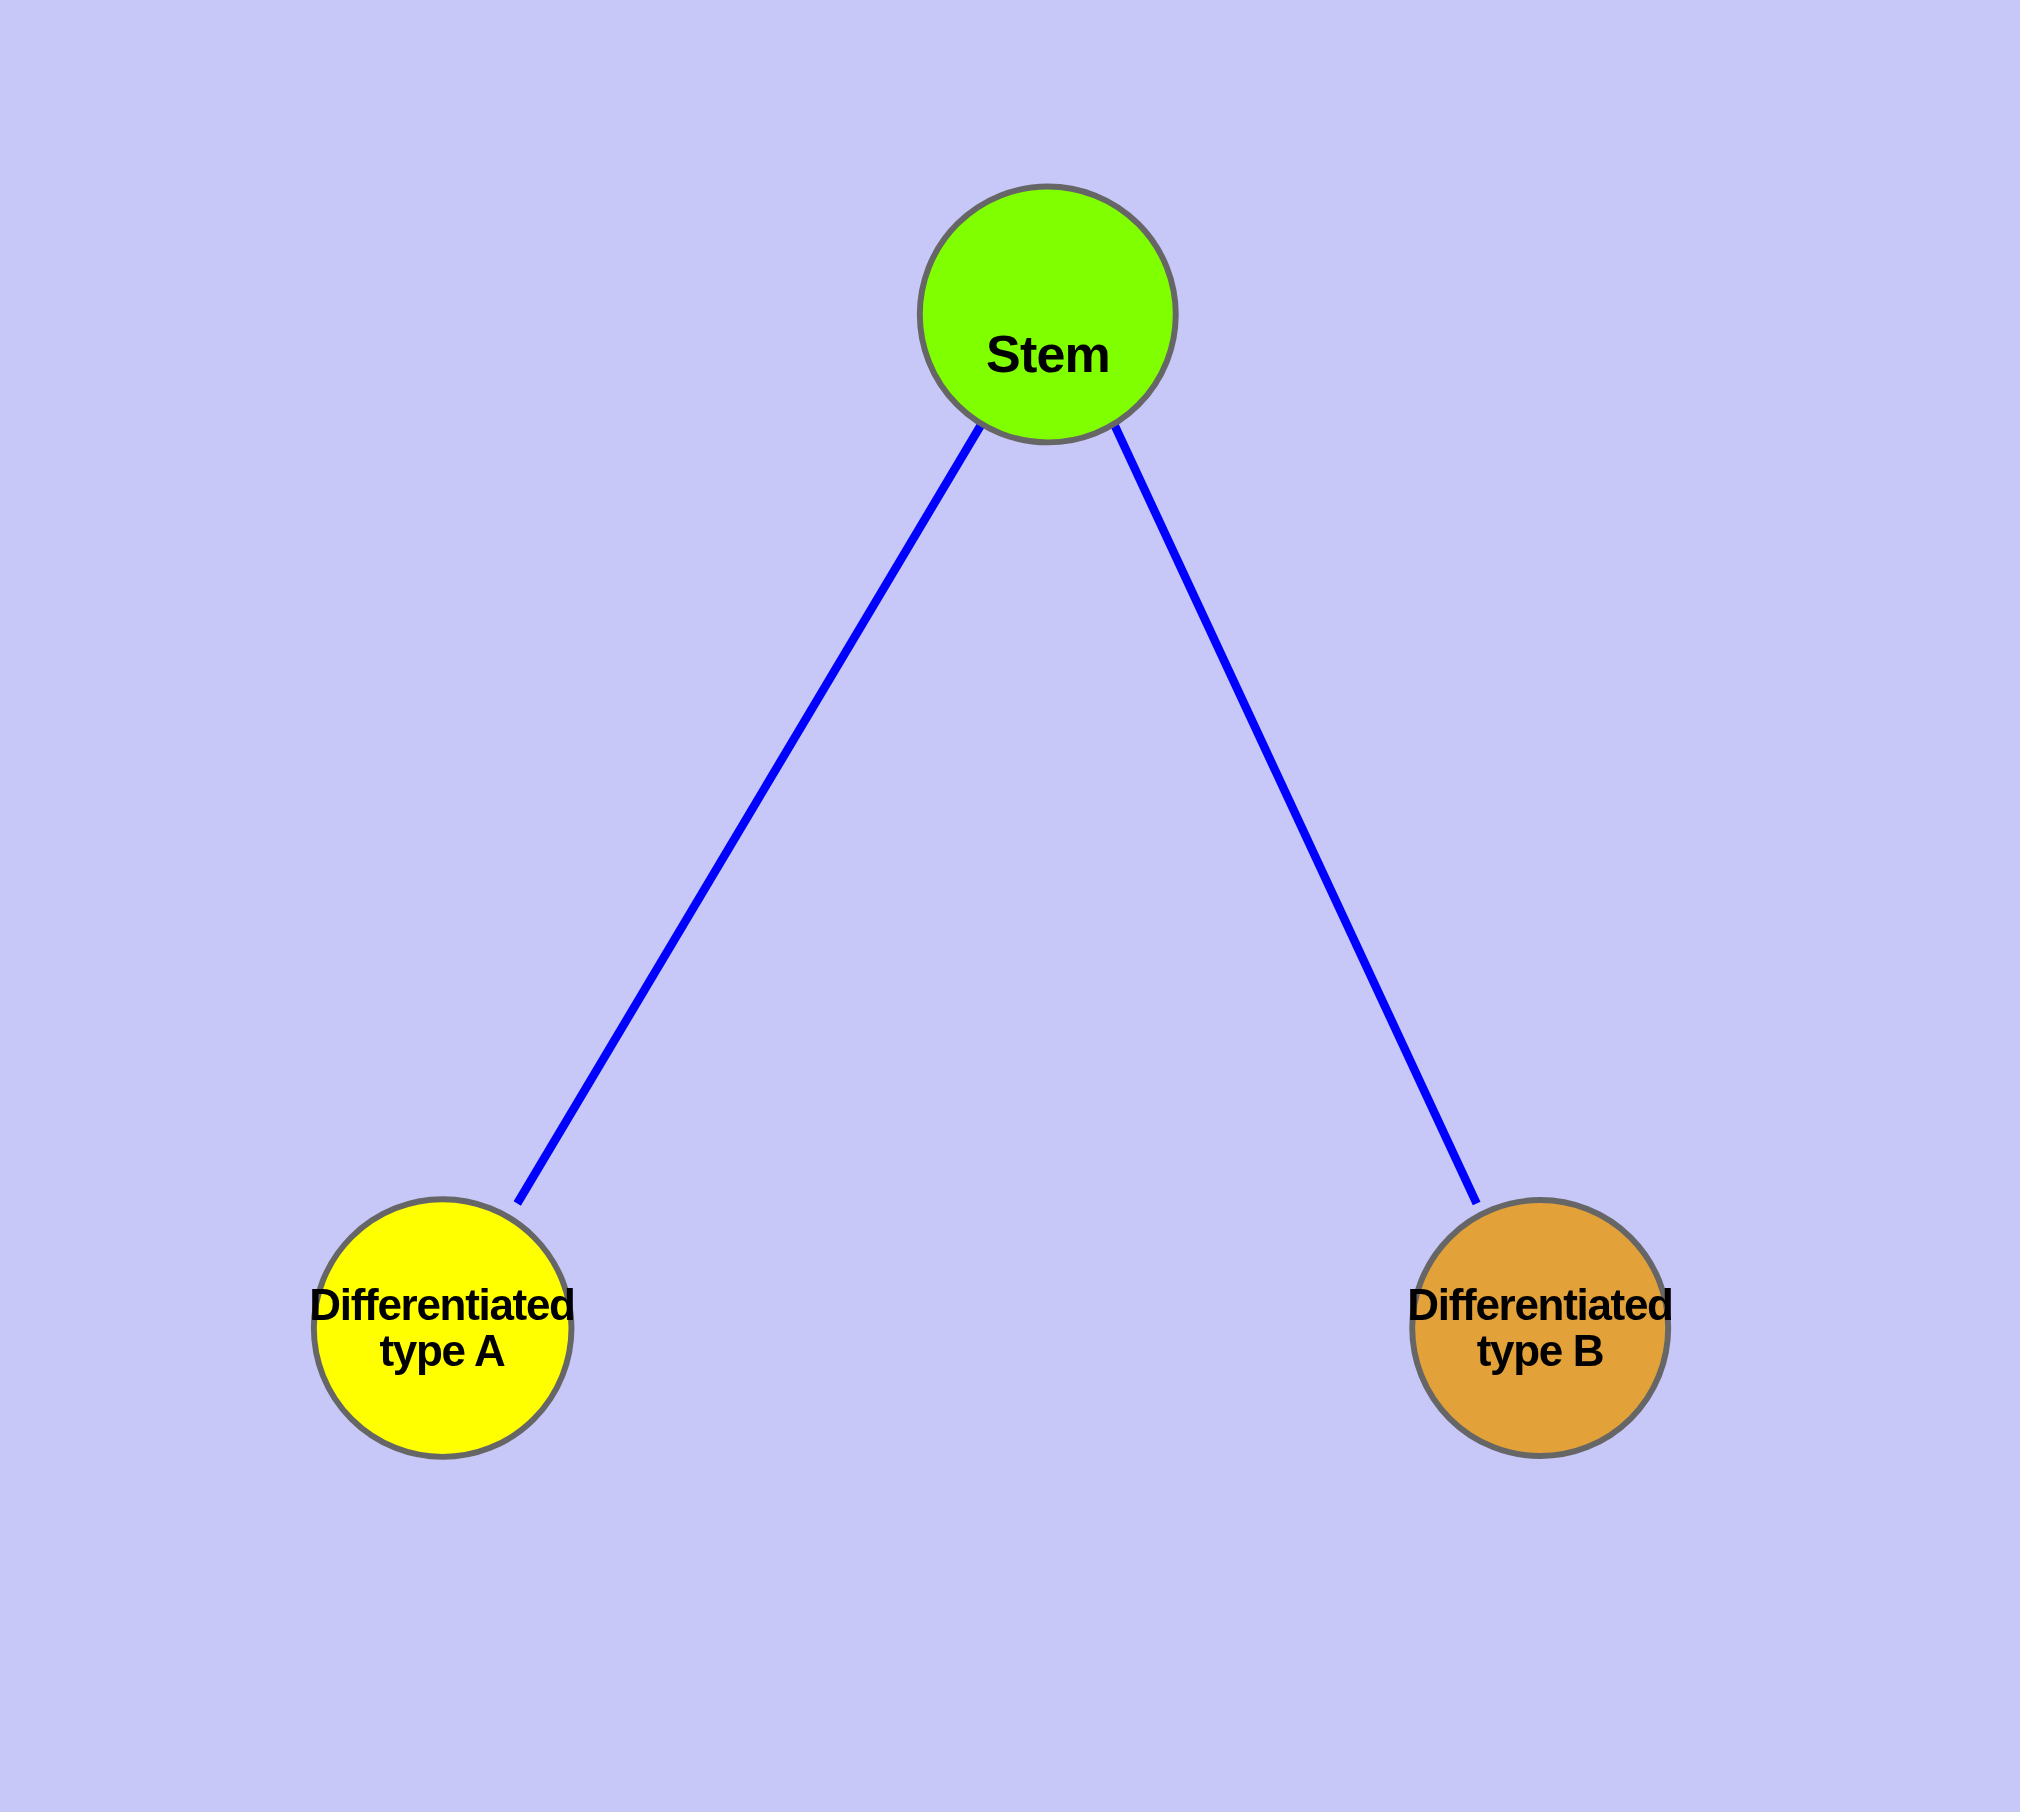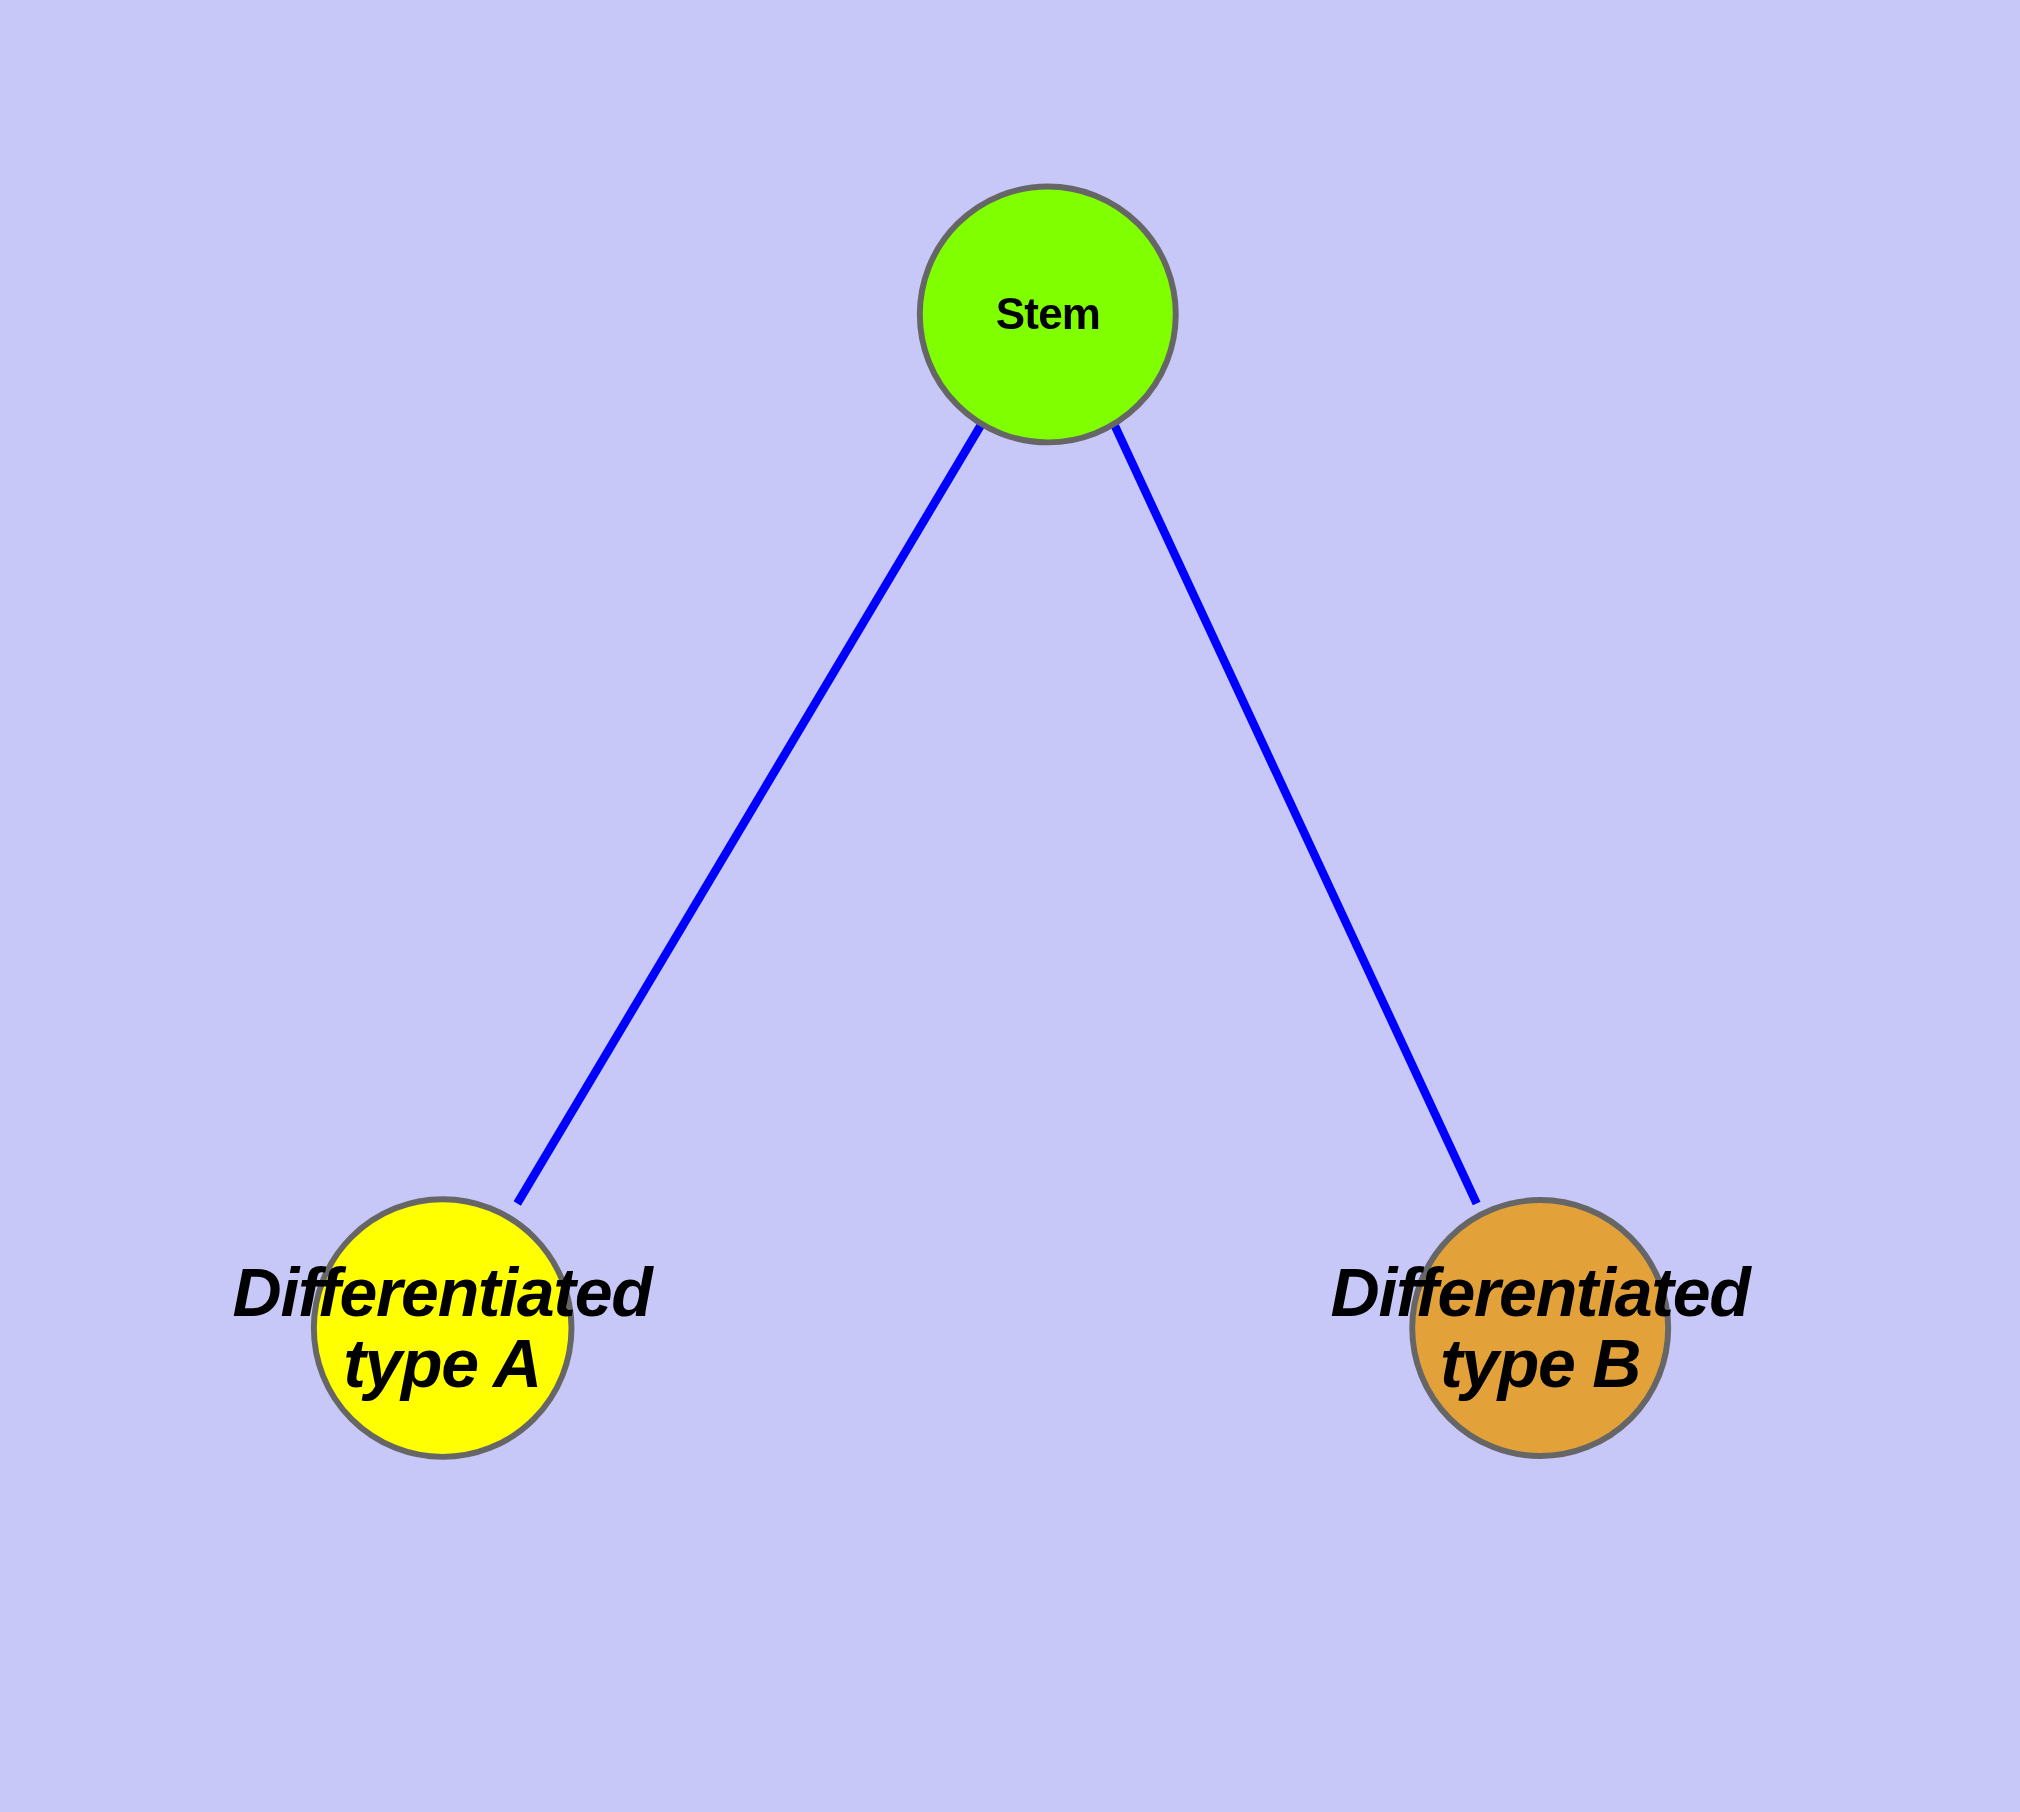--- a/index.html
+++ b/index.html
@@ -31,27 +31,27 @@
     position: absolute;
     text-align: center;
     color: #000000;
     font-weight: bold;
     line-height: 1.04;
     white-space: pre;
     pointer-events: none;
     transform: translate(-50%, -50%);
   }
   .label-stem {
-    font-size: 44px;
+    font-size: 52px;
     letter-spacing: -0.8px;
+    margin-top: 40px;
   }
   .label-diff {
-    font-size: 68px;
+    font-size: 44px;
     letter-spacing: -1.3px;
-    font-style: italic;
   }
 </style>
 </head>
 <body>
 
 <div id="canvas" style="width: 2021px; height: 1812px;">
 
   <div id="bg-rect" style="background: rgb(200, 200, 248); width: 2021px; height: 1812px;"></div>
 
   <svg id="graph-svg" viewBox="0 0 2384 2138" style="width: 2021px; height: 1812px;">

